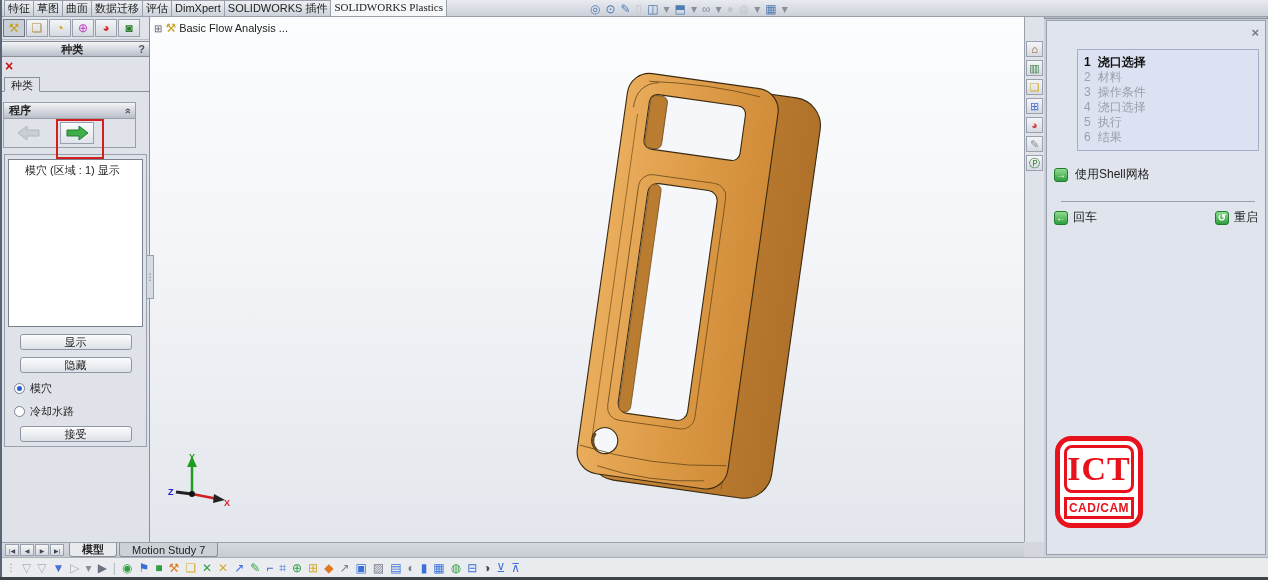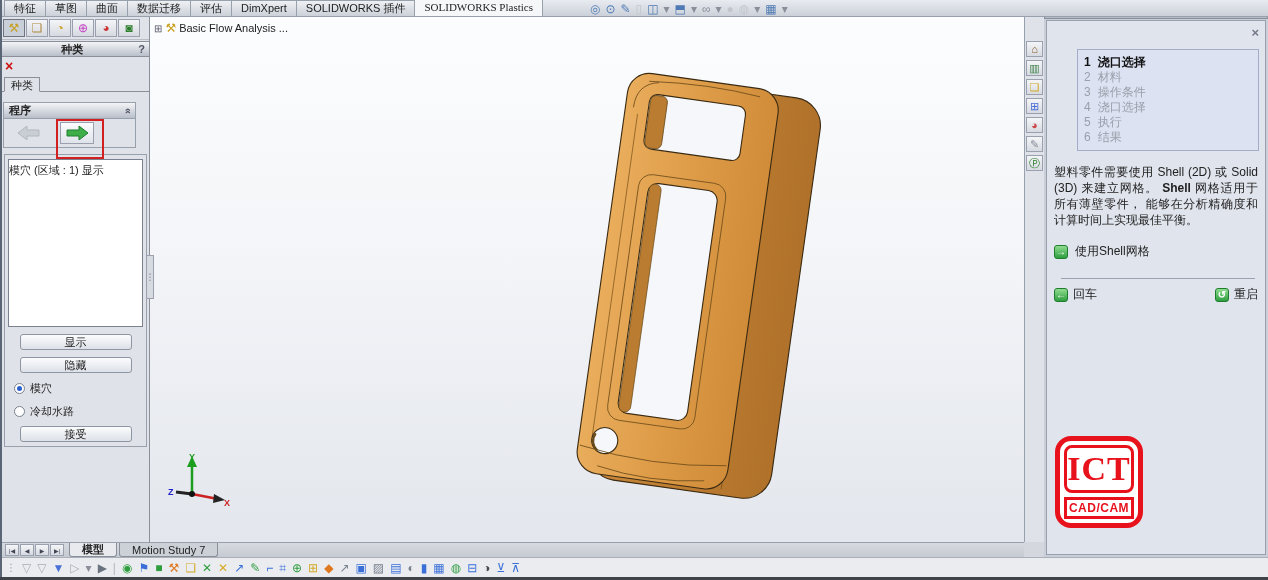--- a/index.html
+++ b/index.html
@@ -15,21 +15,21 @@
   .win-edge-bottom{position:absolute;left:0;right:0;bottom:0;height:3px;background:#3f444b;z-index:50;}
 
   
   .cmd-tabs{
     position:absolute;left:2px;top:0;right:0;height:17px;
     background:linear-gradient(#e8ebf0,#ccd1d9);
     border-bottom:1px solid #98a0ac;
     display:flex;align-items:flex-end;padding-left:2px;z-index:20;
   }
   .cmd-tab{
-    height:16px;line-height:15px;padding:0 9px;
+    height:16px;line-height:15px;padding:0 3px;
     border:1px solid #98a0ac;border-bottom:none;
     background:linear-gradient(#eef0f3,#ccd1d9);
     margin-right:-1px;white-space:nowrap;cursor:default;
   }
   .cmd-tab.active{background:#f6f7f9;position:relative;z-index:2;height:17px;font-family:Liberation Serif, serif;}
 
   
   .headsup{
     position:absolute;left:590px;top:1px;height:16px;z-index:30;
     display:flex;align-items:center;gap:5px;font-size:12px;
@@ -70,21 +70,21 @@
   }
   .prog-hdr .chev{margin-left:auto;display:inline-block;transform:rotate(-90deg);color:#556;font-weight:bold;}
   .prog-arrows{position:relative;height:28px;display:flex;align-items:center;}
   .arrow-btn{width:34px;height:22px;display:inline-flex;align-items:center;justify-content:center;border:1px solid transparent;}
   .arrow-btn.prev{margin-left:8px;}
   .arrow-btn.next{margin-left:14px;border:1px solid #9aa0ad;background:linear-gradient(#fbfcfd,#dfe3ea);}
   .hl-red{position:absolute;left:52px;top:0px;width:48px;height:40px;border:2px solid #d21f1f;z-index:6;pointer-events:none;}
   .group-box{margin:6px 2px 0 2px;border:1px solid #98a0ac;padding:4px 3px;background:#dfe2e8;}
   .cavity-list{
     height:168px;background:#fff;border:1px solid #7a8290;
-    padding:3px 0;overflow:hidden;
+    padding:3px 16px;overflow:hidden;
   }
   .cavity-list div{white-space:nowrap;cursor:default;}
   .btn{
     display:block;margin:7px auto 0 auto;width:112px;height:16px;line-height:14px;text-align:center;
     border:1px solid #8f96a3;border-radius:3px;background:linear-gradient(#fbfcfd,#dde1e8);
     font-size:11px;cursor:default;
   }
   .radio-row{display:flex;align-items:center;gap:5px;margin:8px 0 0 6px;cursor:default;}
   .radio{width:11px;height:11px;border-radius:50%;border:1px solid #7a8290;background:#fff;position:relative;flex:0 0 auto;}
   .radio.checked::after{content:"";position:absolute;left:2px;top:2px;width:5px;height:5px;border-radius:50%;background:#2a5fd0;}
@@ -387,21 +387,20 @@
       <div class="step">
         <span>5</span>
         <span>执行</span>
       </div>
       <div class="step">
         <span>6</span>
         <span>结果</span>
       </div>
     </div>
 
-    <p class="tp-para"><span>塑料零件需要使用 Shell (2D) 或 Solid (3D) 来建立网格。 </span><b>Shell</b><span> 网格适用于所有薄壁零件， 能够在分析精确度和计算时间上实现最佳平衡。</span></p>
 
     <div class="tp-link">
       <span class="g-ico">→</span>
       <span>使用Shell网格</span>
     </div>
 
     <div class="tp-sep"></div>
 
     <div class="tp-footer">
       <span class="lnk">

